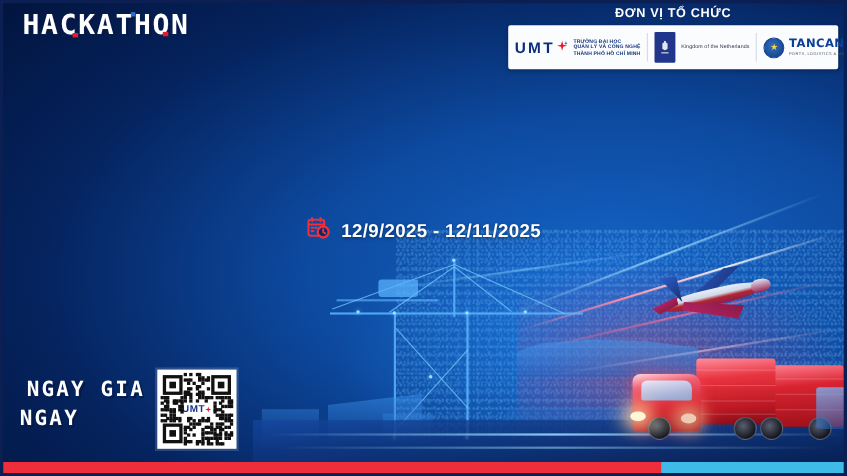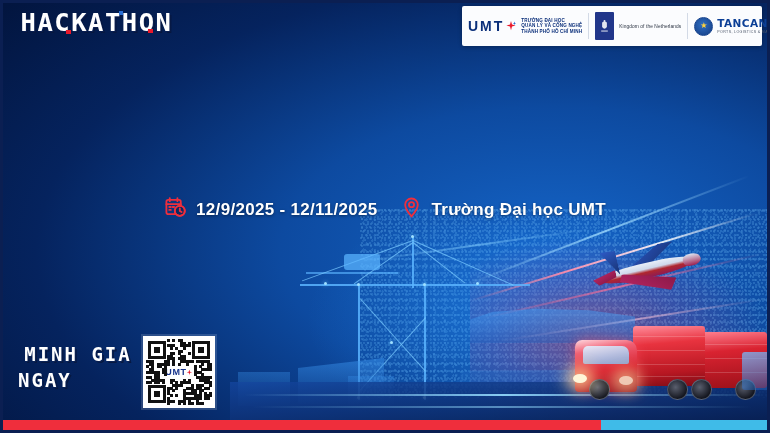--- a/index.html
+++ b/index.html
@@ -265,20 +265,21 @@
   </div>
 
   <div class="hack">
     <div class="hack-word">HACKATHON</div>
     <div class="hack-accent" style="left:44px;top:20px;width:5px;height:4px;"></div>
     <div class="hack-accent2" style="left:97px;top:1px;width:4px;height:4px;"></div>
     <div class="hack-accent" style="left:126px;top:19px;width:5px;height:4px;"></div>
   </div>
 
   <div class="org">
+    <div class="org-title">ĐƠN VỊ TỔ CHỨC</div>
     <div class="org-bar">
 
       <div class="org-cell">
         <div class="umt-mark">UMT</div>
         <span class="umt-star">
           <svg width="10" height="10" viewBox="0 0 10 10">
             <path d="M5 0 L6 3.6 L9.6 4.6 L6 5.6 L5 9.2 L4 5.6 L0.4 4.6 L4 3.6 Z" fill="#e8192c"></path>
             <path d="M8.4 0.4 L9 1.9 L10 2.3 L8.8 2.9 L8.4 4 L8 2.9 L7 2.4 L8 1.9 Z" fill="#2a6fd4"></path>
           </svg>
         </span>
@@ -327,33 +328,24 @@
             <path d="M6 2.2 V5.4"></path>
             <path d="M14 2.2 V5.4"></path>
           <path d="M5.5 11.5 h1.6 M9 11.5 h1.6 M5.5 14.5 h1.6"></path>
           <circle cx="16.5" cy="15.5" r="5.2" fill="#0a2a63"></circle>
           <circle cx="16.5" cy="15.5" r="5.2"></circle>
           <path d="M16.5 12.9 V15.6 L18.4 16.8"></path>
         </svg>
       </span>
       <span class="meta-text">12/9/2025 - 12/11/2025</span>
     </div>
-    <div class="meta-item">
-      <span>
-        <svg width="23" height="23" viewBox="0 0 24 24" fill="none" stroke="#ef2e3c" stroke-width="1.9" stroke-linecap="round">
-          <path d="M12 2.6 C8.3 2.6 5.4 5.5 5.4 9.1 C5.4 13.6 12 21.2 12 21.2 C12 21.2 18.6 13.6 18.6 9.1 C18.6 5.5 15.7 2.6 12 2.6 Z"></path>
-          <circle cx="12" cy="9" r="2.7"></circle>
-        </svg>
-      </span>
-      <span class="meta-text">Trường Đại học UMT</span>
-    </div>
   </div>
 
   <div class="cta">
-    <div class="cta-l">MINH GIA</div>
+    <div class="cta-l">NGAY GIA</div>
     <div class="cta-l cta-l2">NGAY</div>
   </div>
 
   <div class="qr">
     <div class="qr-canvas" id="qrc">
       <div class="qr-eye" style="left:2px;top:2px;">
           <i></i>
         </div>
       <div class="qr-eye" style="right:2px;top:2px;">
           <i></i>

